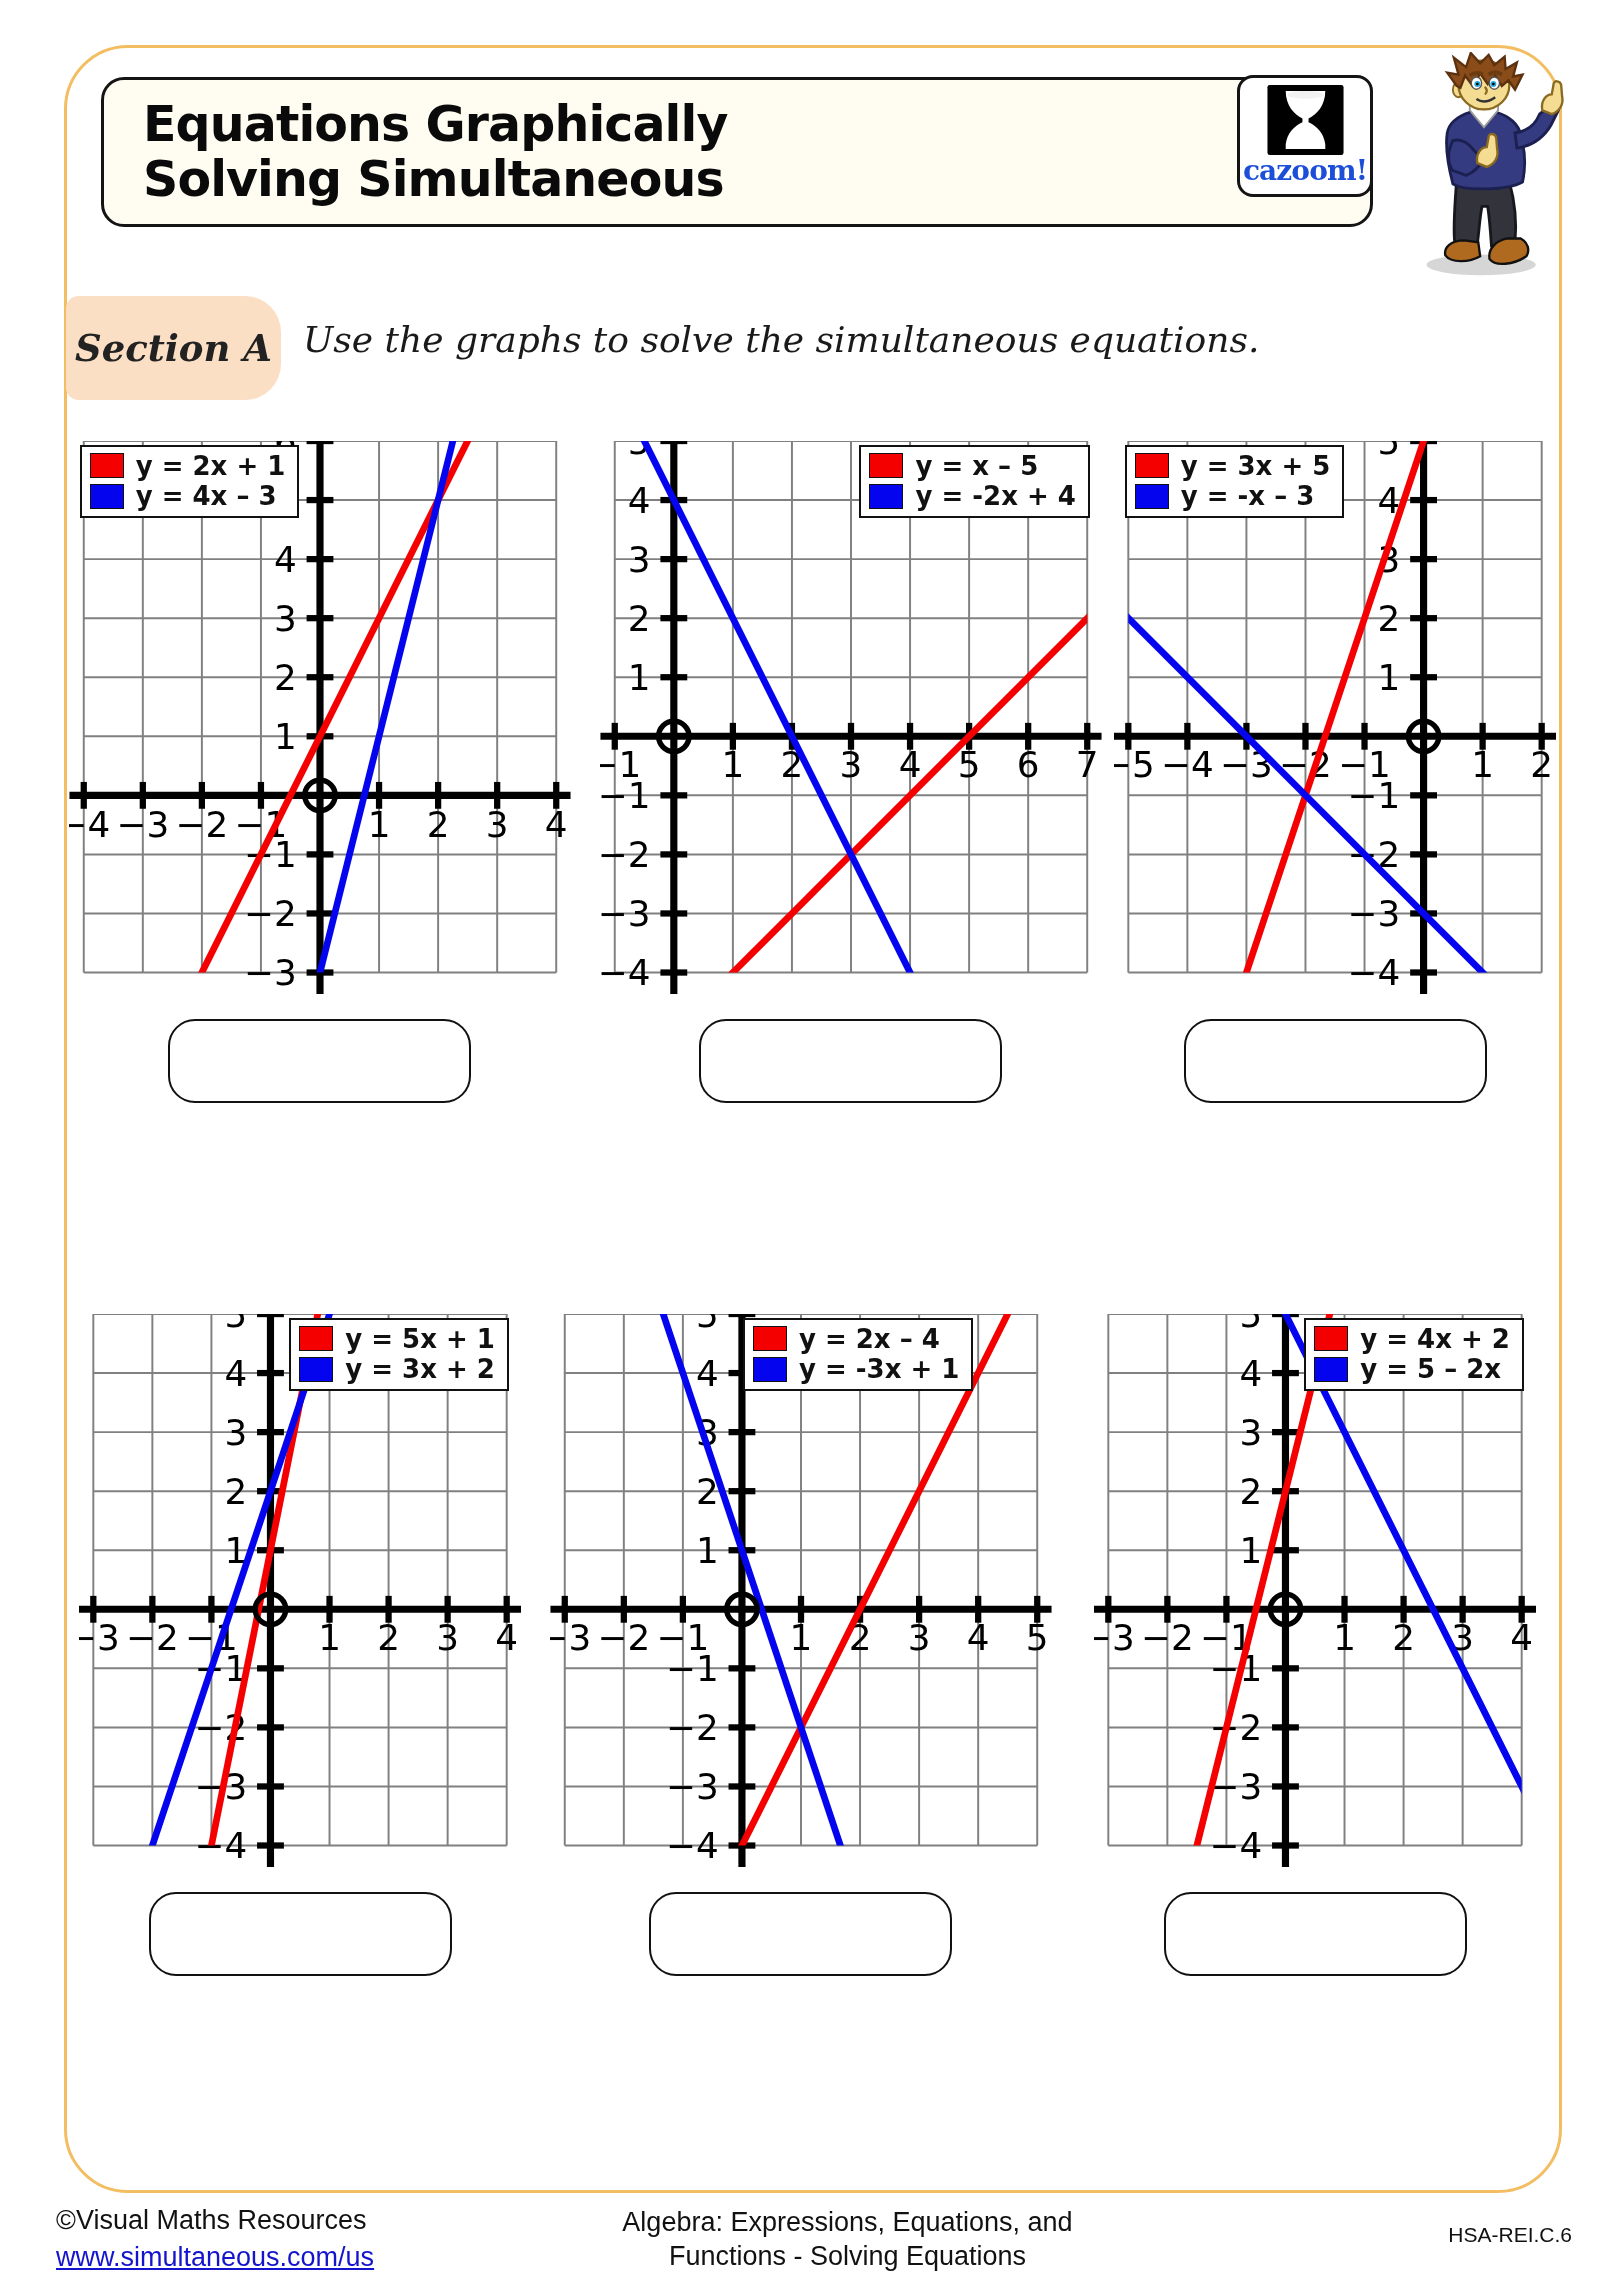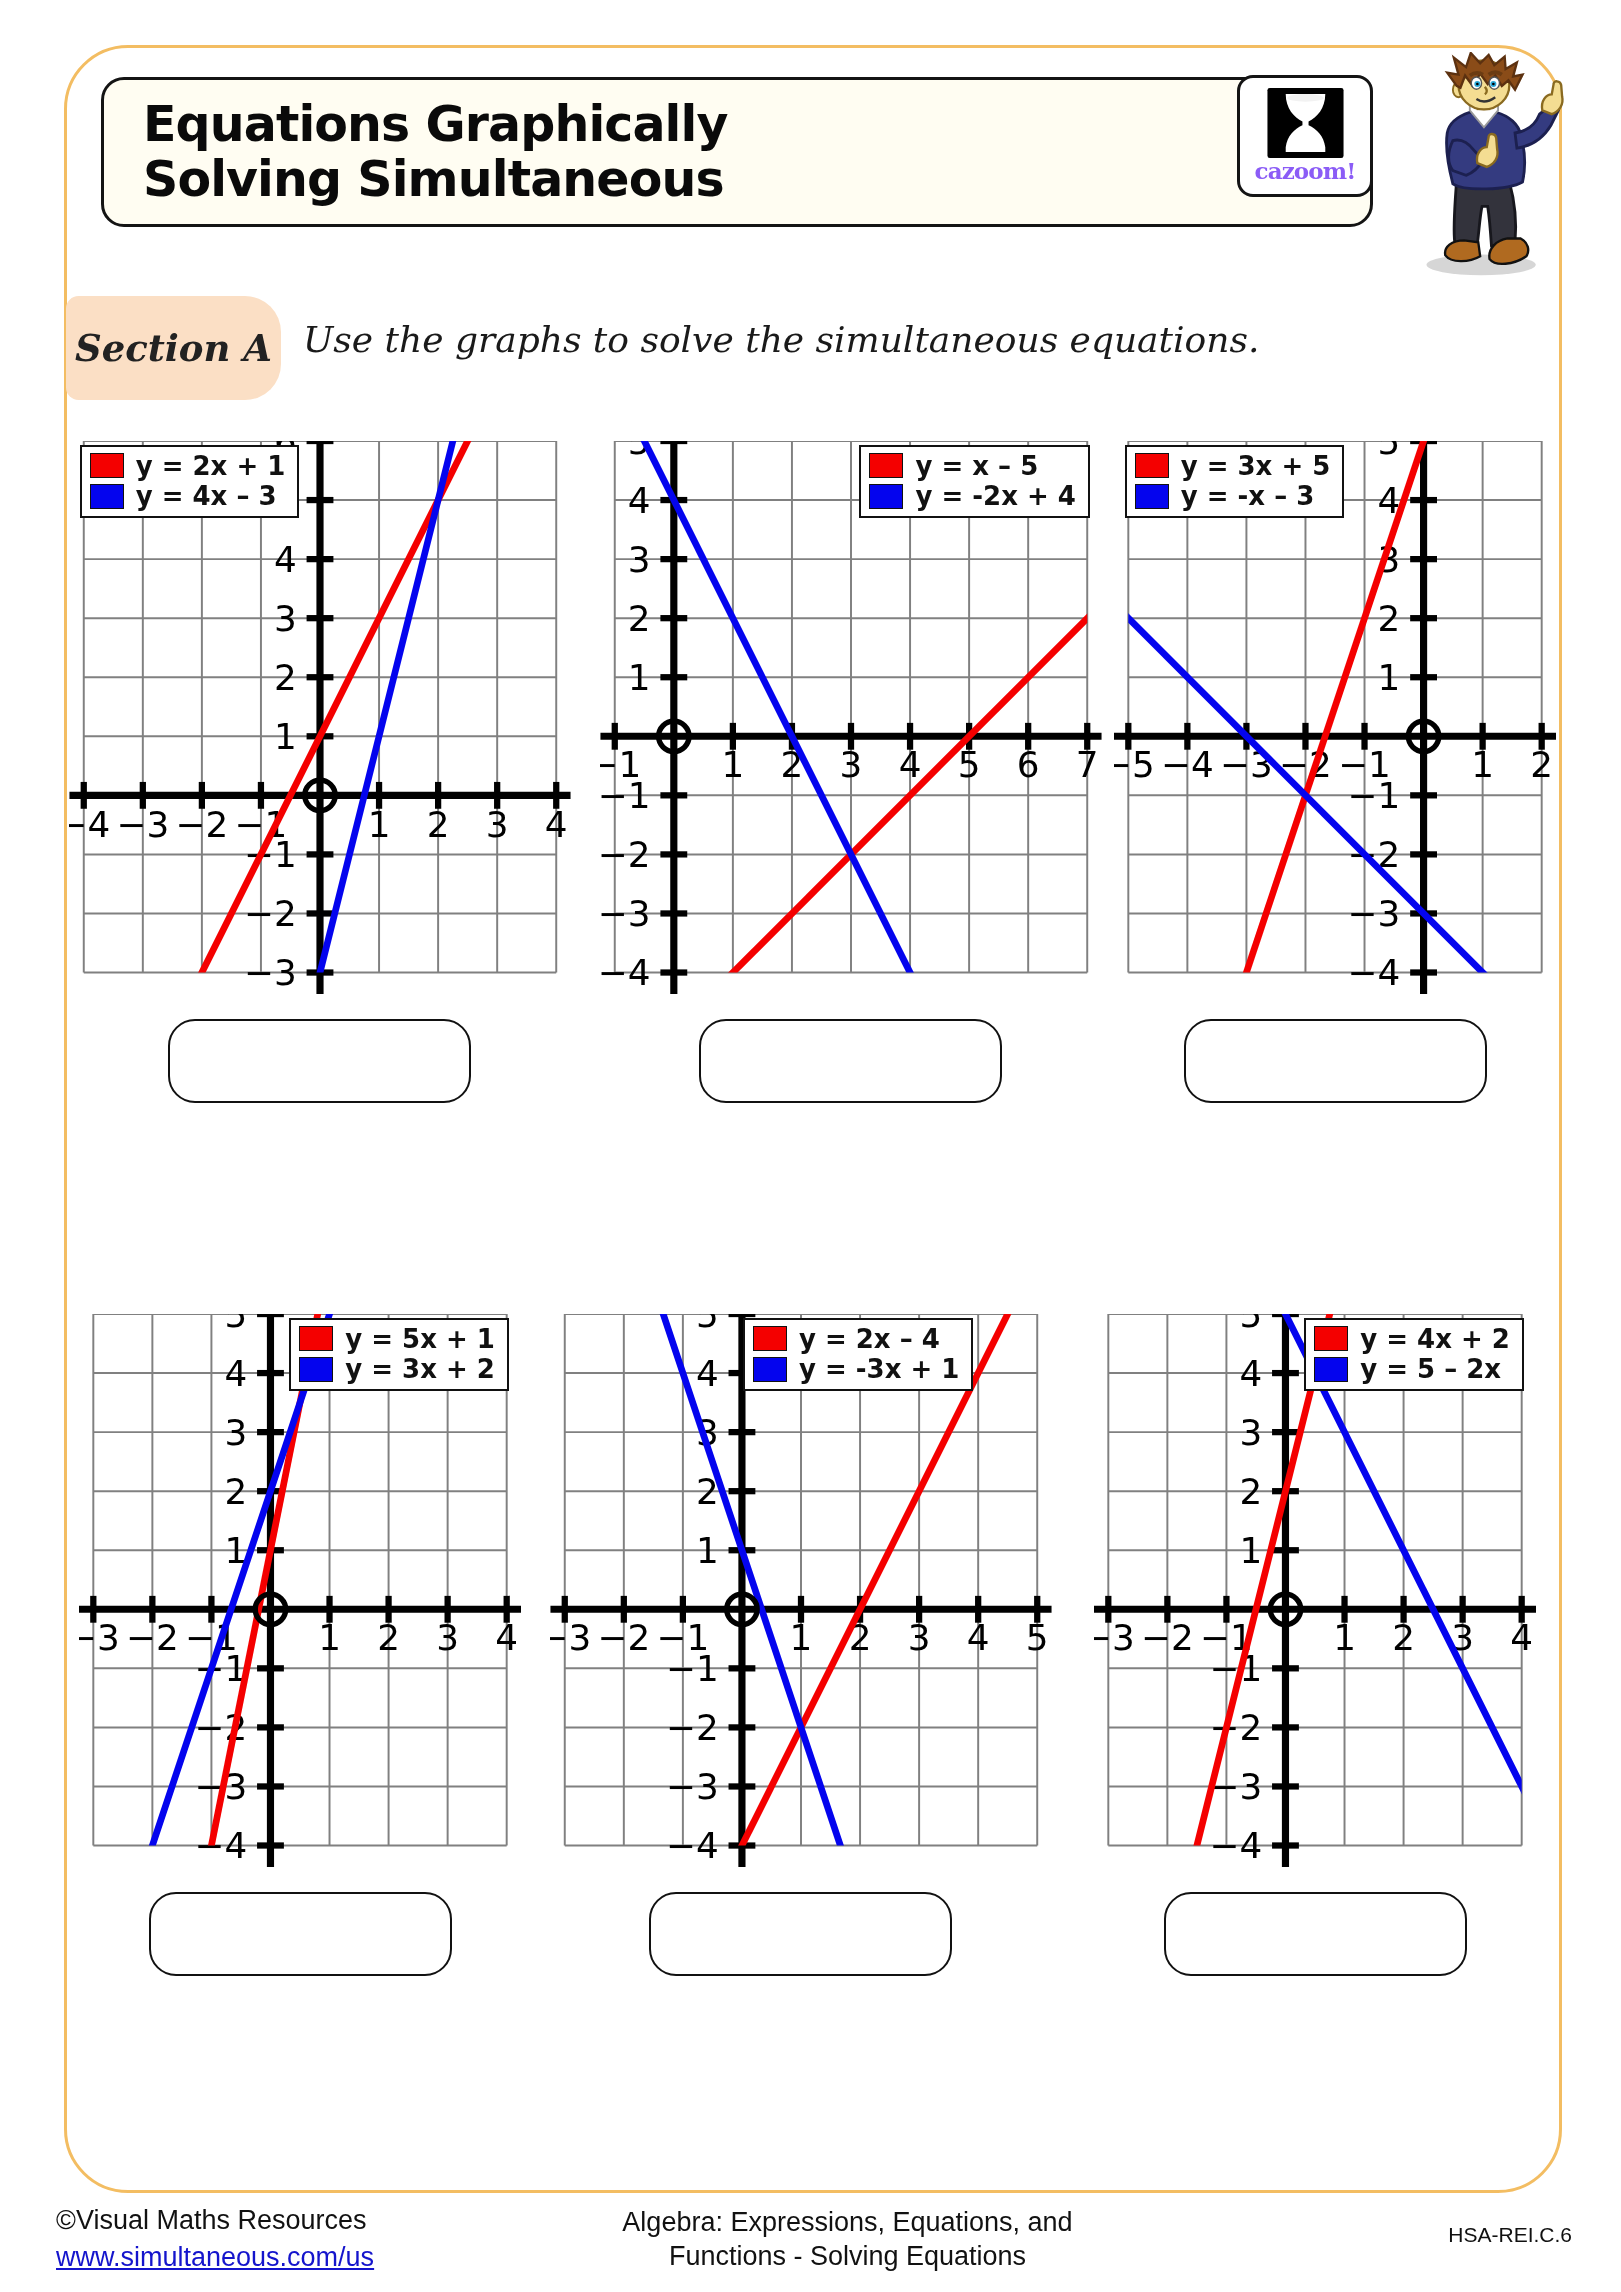--- a/index.html
+++ b/index.html
@@ -20,22 +20,22 @@
   .title-line {
     font-family: "DejaVu Sans", sans-serif; font-weight: bold;
     font-size: 49px; line-height: 1.13; color: #0a0a0a; letter-spacing: -0.9px;
   }
   .logo-box {
     position: absolute; left: 1237px; top: 75px; width: 136px; height: 122px;
     background: #ffffff; border: 3.6px solid #141414; border-radius: 16px;
     display: flex; flex-direction: column; align-items: center; justify-content: center;
   }
   .logo-text {
-    font-family: "DejaVu Serif", serif; font-weight: bold; font-size: 23px;
-    color: #8b5cf6; letter-spacing: -0.9px; margin-top: -1.8px;
+    font-family: "DejaVu Serif", serif; font-weight: bold; font-size: 28px;
+    color: #1d4ed8; letter-spacing: -0.9px; margin-top: -1.8px;
   }
   .boy { position: absolute; left: 1395px; top: 52px; }
   .section-pill {
     position: absolute; left: 66px; top: 296px; width: 215px; height: 104px;
     background: #fbdfc5; border-radius: 12.5px 36px 36px 12.5px;
     display: flex; align-items: center; justify-content: center;
   }
   .section-pill span {
     font-family: "DejaVu Serif", serif; font-weight: bold; font-style: italic;
     font-size: 37px; color: #222222;

